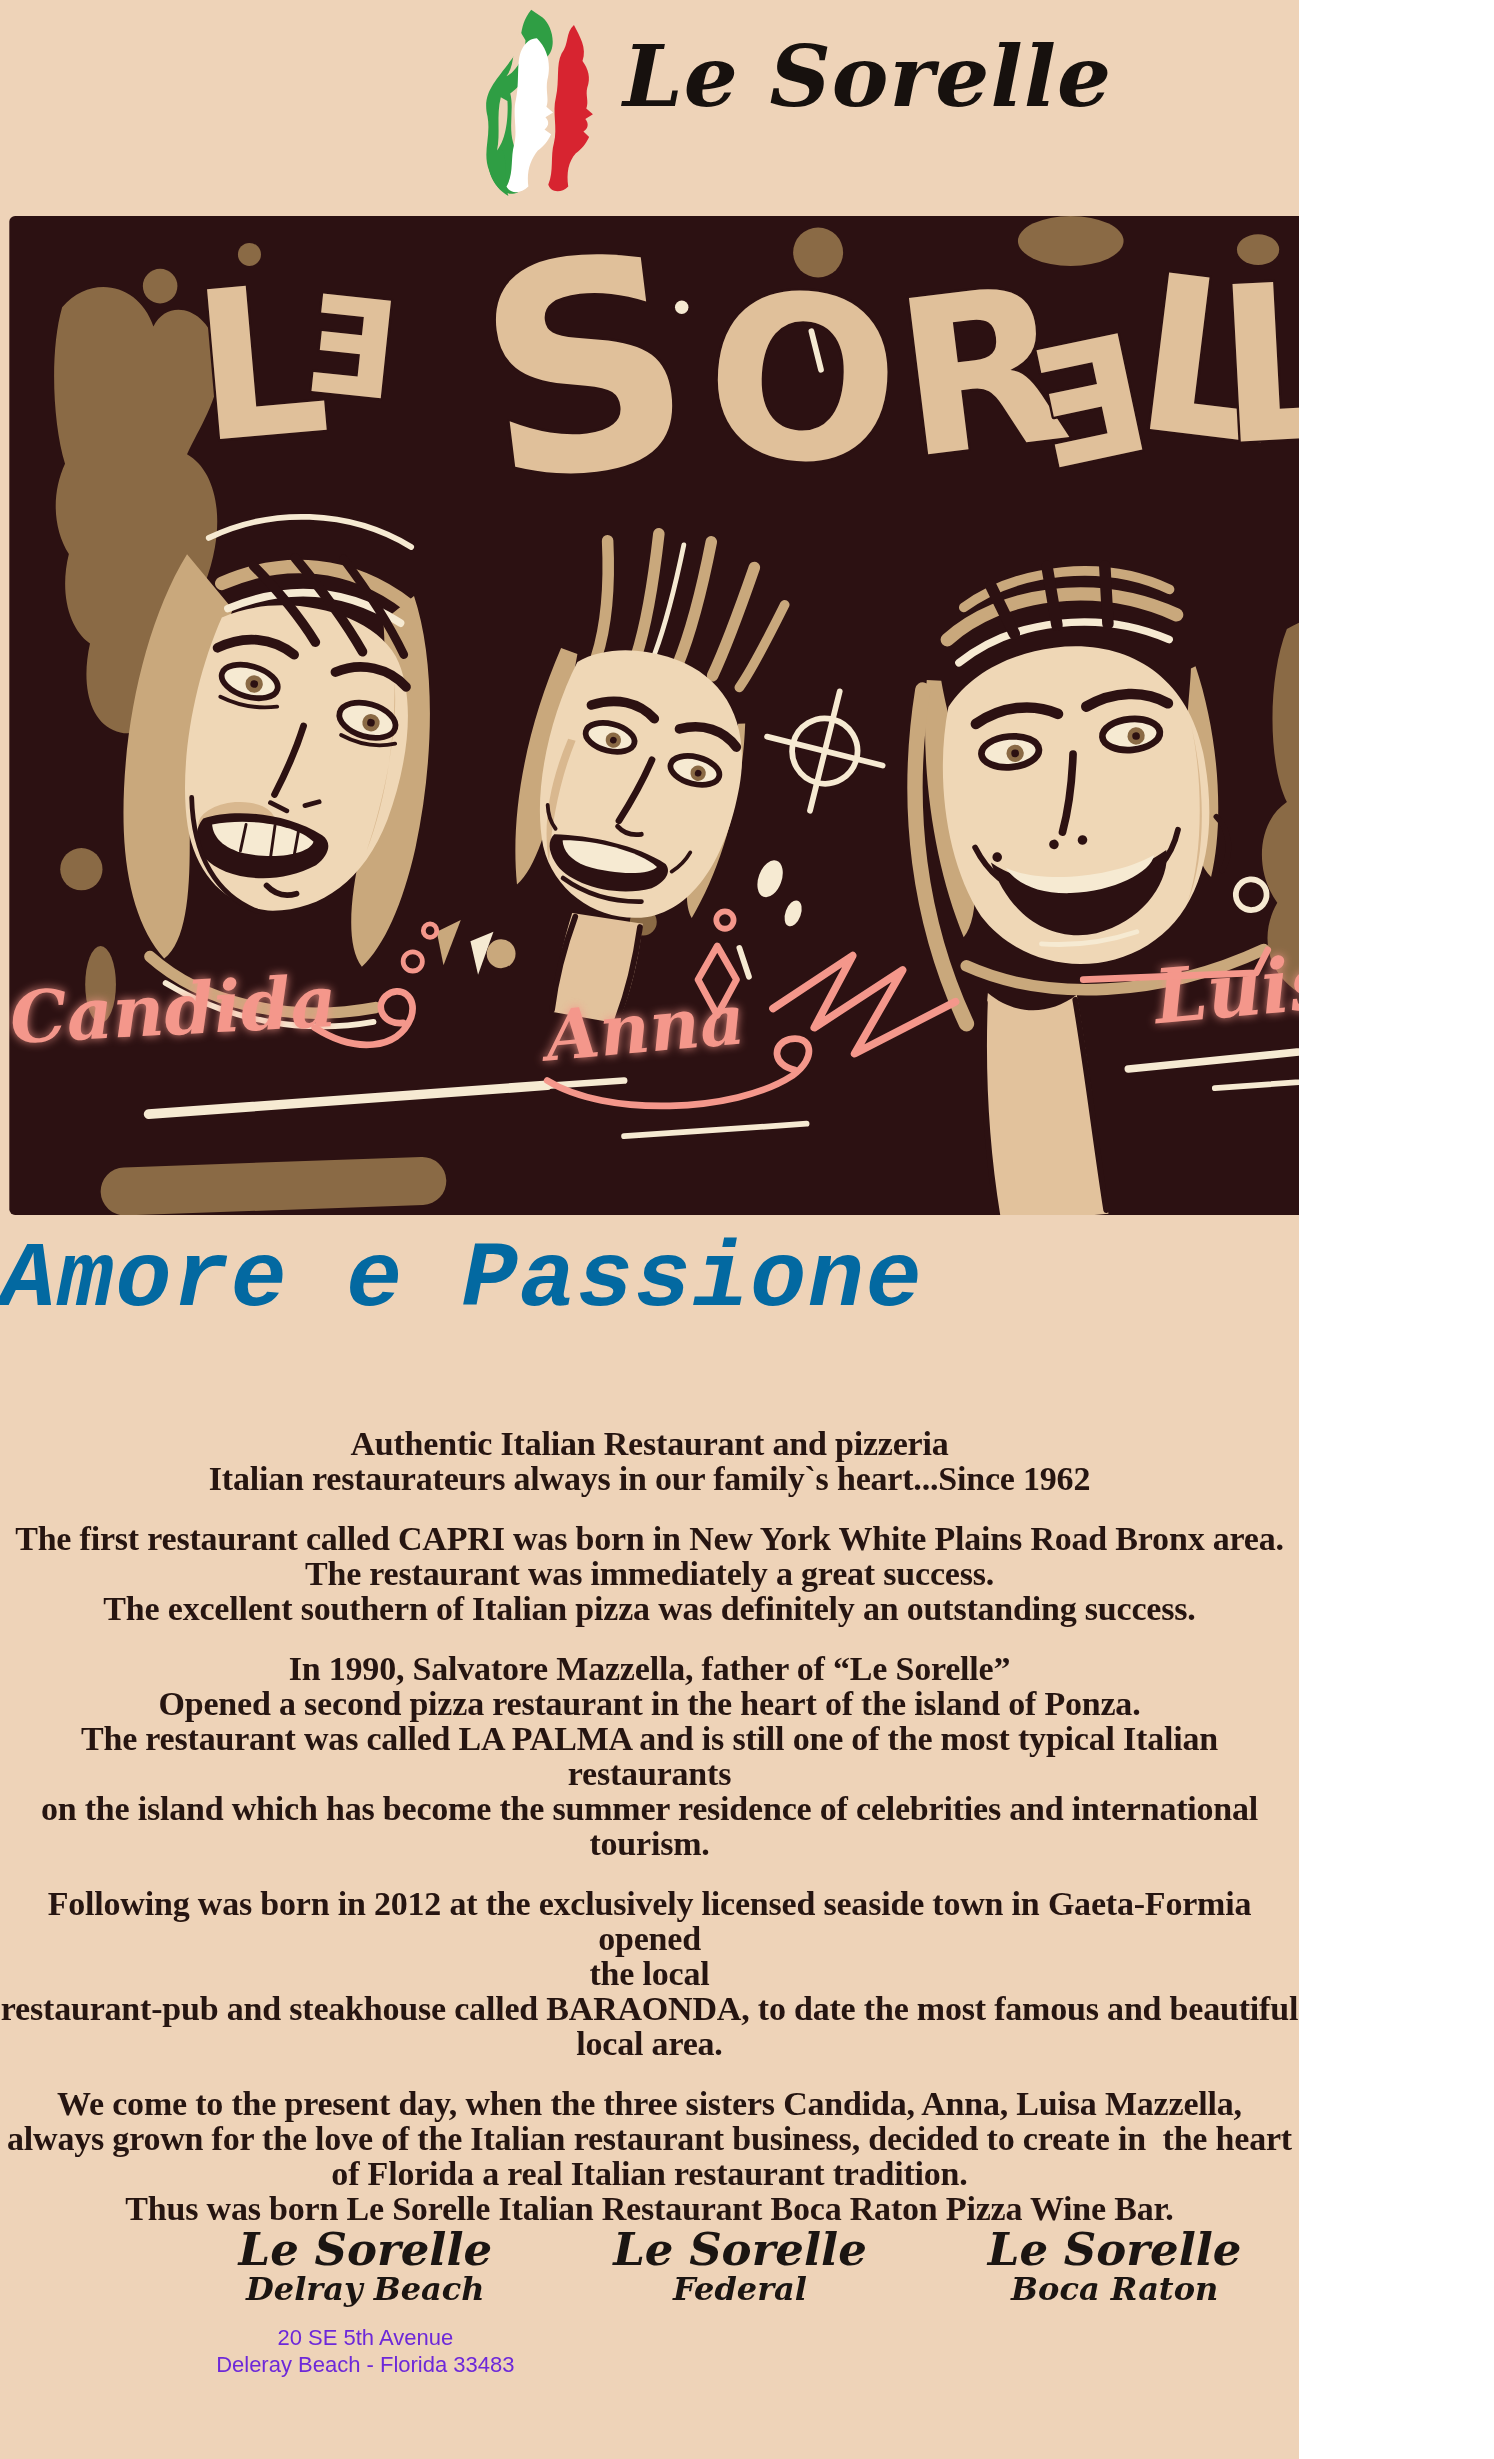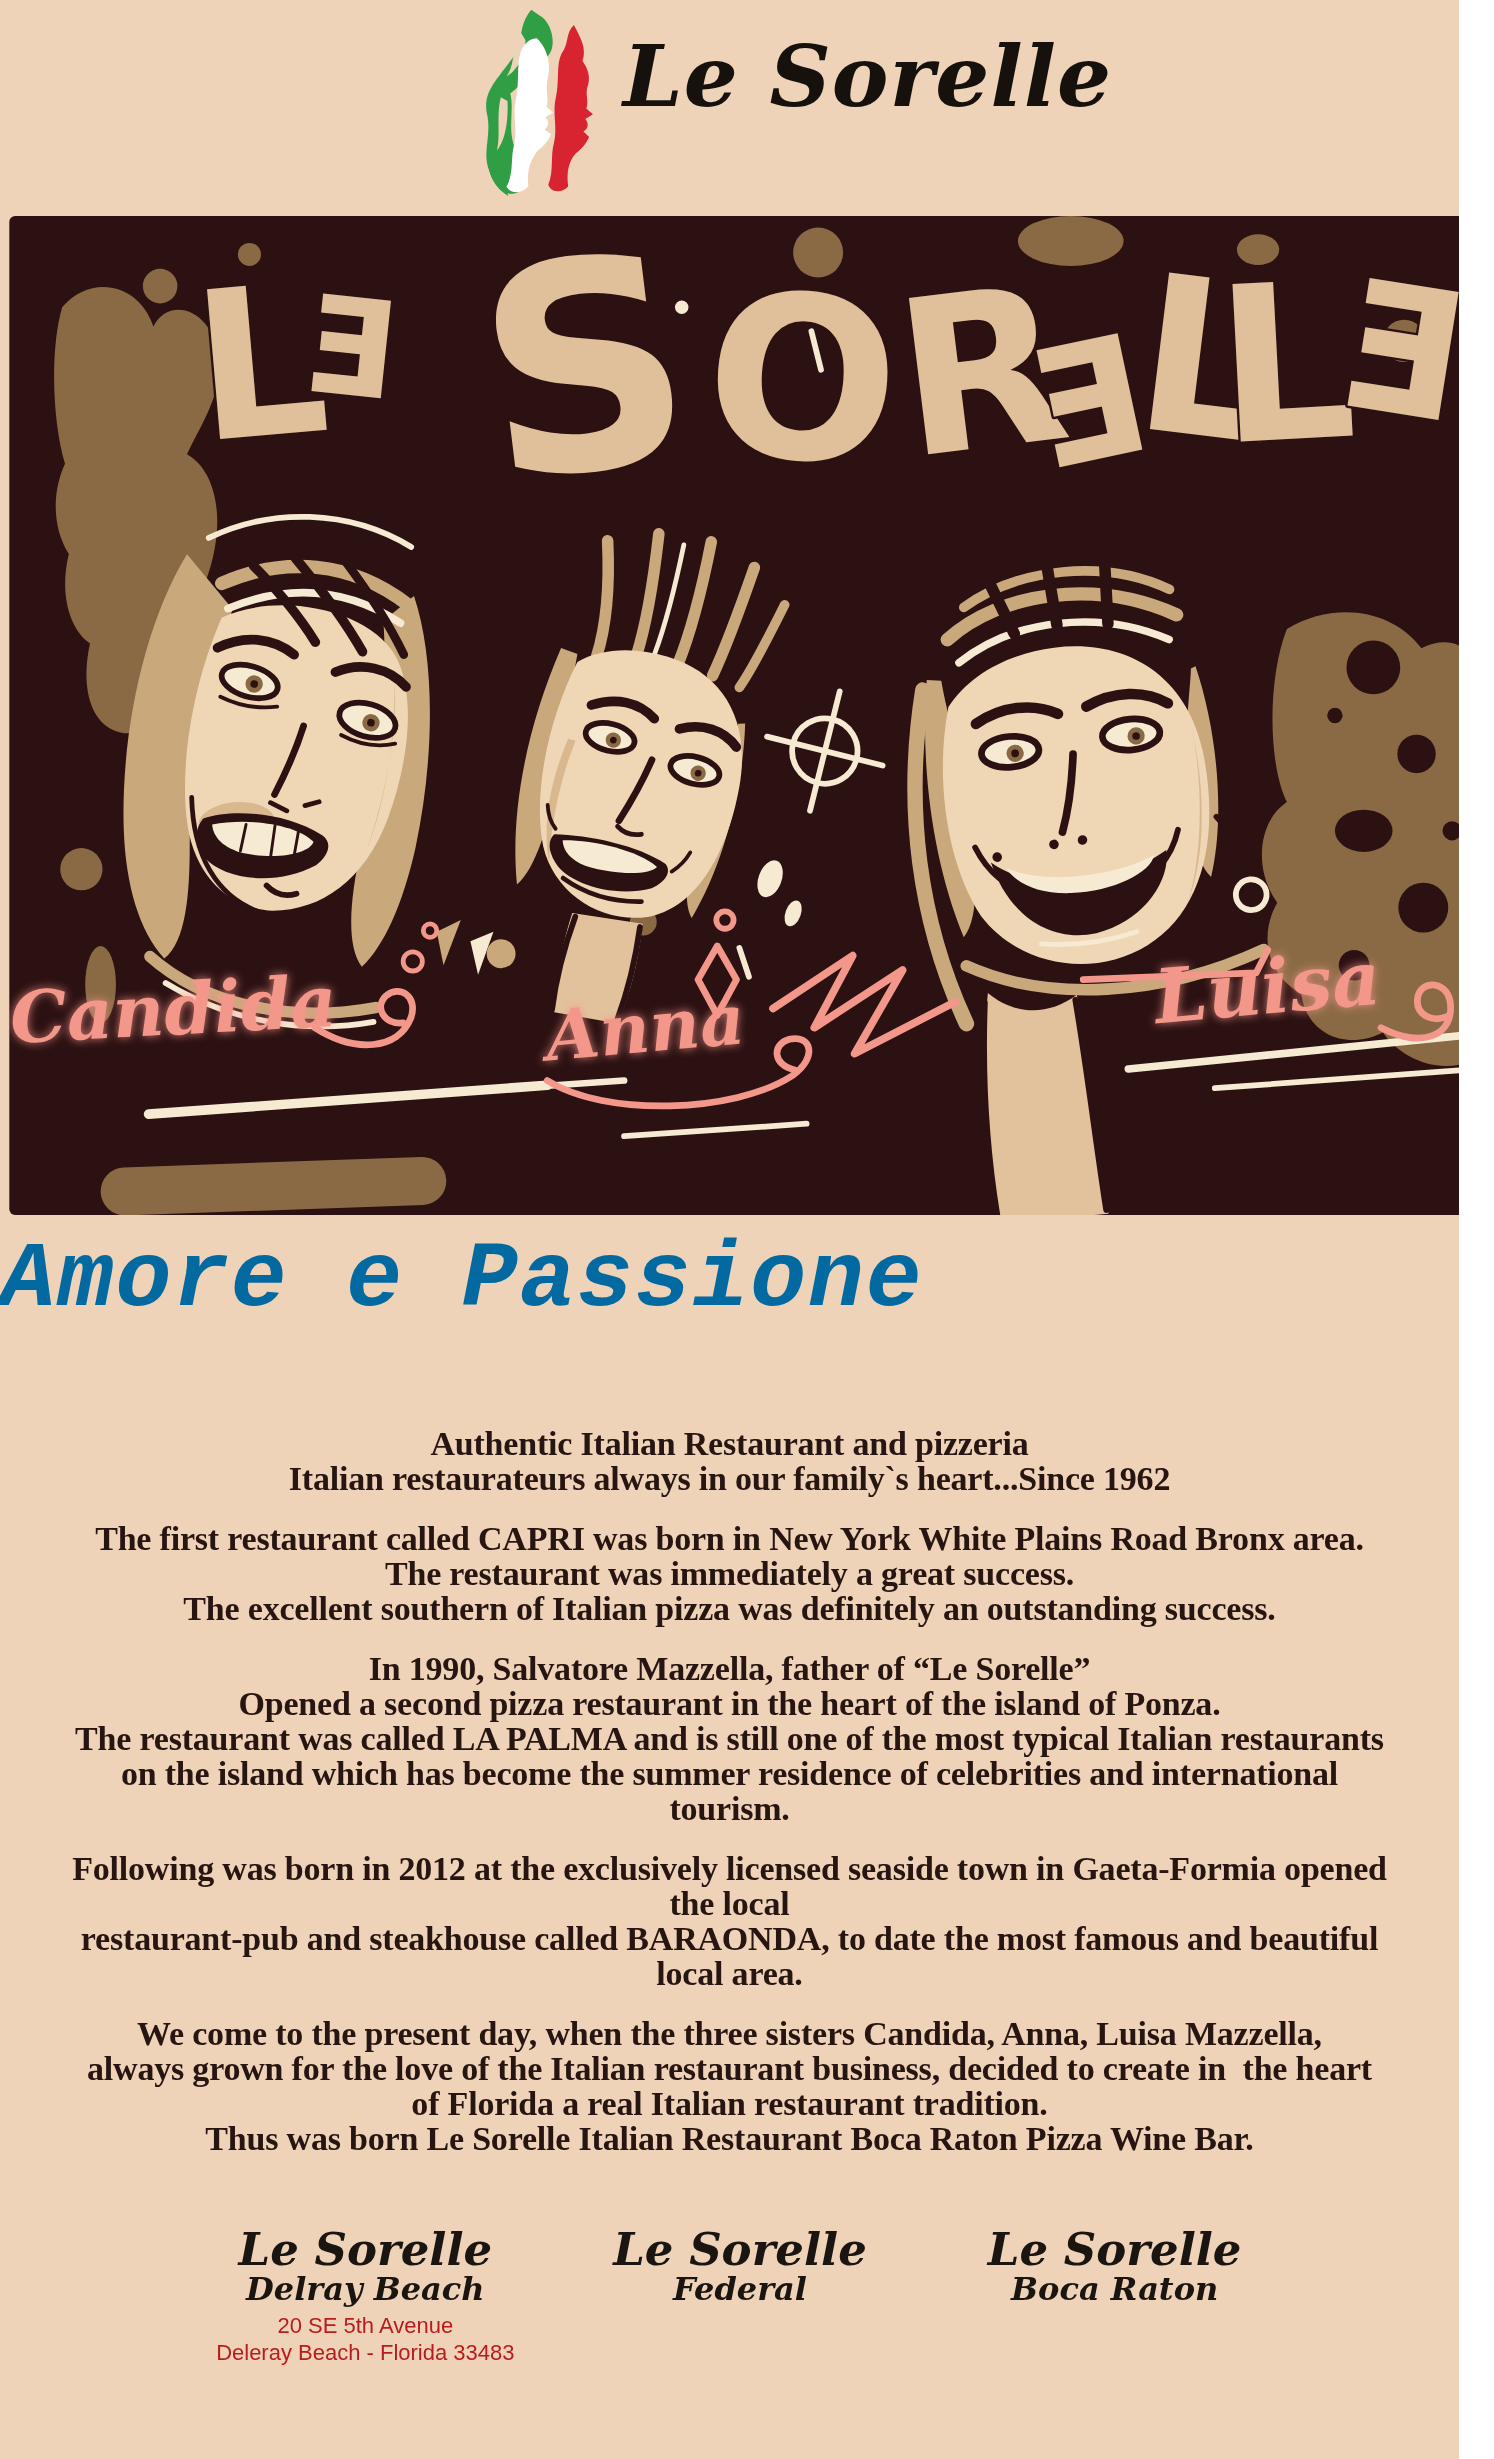--- a/index.html
+++ b/index.html
@@ -1,18 +1,18 @@
 <!DOCTYPE html>
 <html style="--c-page_bg: #eed3b8; --c-ink: #261511; --c-hero_dark: #2c1112; --c-hero_tan: #e0c09a; --c-hero_skin: #efd7b6; --c-hero_cream: #f6ead2; --c-hero_brown: #8a6a45; --c-hero_hair: #c9a87c; --c-accent_pink: #f4978b; --c-logo_green: #2f9e44; --c-logo_red: #d72430; --c-logo_white: #ffffff;"><head>
 <meta charset="utf-8">
 <style>
   html,body{margin:0;padding:0;}
   .page{
     position:relative;
-    width:1459px;height:2459px;
+    width:1299px;height:2459px;
     background:var(--c-page_bg,#eed3b8);
     overflow:hidden;
     font-family:"Liberation Serif",serif;
   }
   
   .brand-header{position:absolute;top:0;left:0;width:100%;height:216px;}
   .logo-box{position:absolute;left:459px;top:5.8px;width:152px;height:194px;}
   .brand-script{
     position:absolute;left:623px;top:25px;
     font-family:"DejaVu Serif",serif;font-style:italic;font-weight:bold;
@@ -70,23 +70,23 @@
   .location{ text-align:center; }
   .loc-brand{
     font-family:"DejaVu Serif",serif;font-style:italic;font-weight:bold;
     font-size:45px;line-height:1.0;color:#1b1512;
   }
   .loc-area{
     font-family:"DejaVu Serif",serif;font-style:italic;font-weight:bold;
     font-size:32px;line-height:1.0;color:#1b1512;margin-top:1px;
   }
   .loc-address{
-    margin-top:7px;
+    margin-top:19px;
     font-family:"Liberation Sans",sans-serif;
-    font-size:22px;line-height:27px;color:#b91c1c;
+    font-size:22px;line-height:27px;color:#6d28d9;
     white-space:pre-line;
   }
 </style>
 </head>
 <body>
 
 <div class="page">
 
   <header class="brand-header">
     <div class="logo-box">

